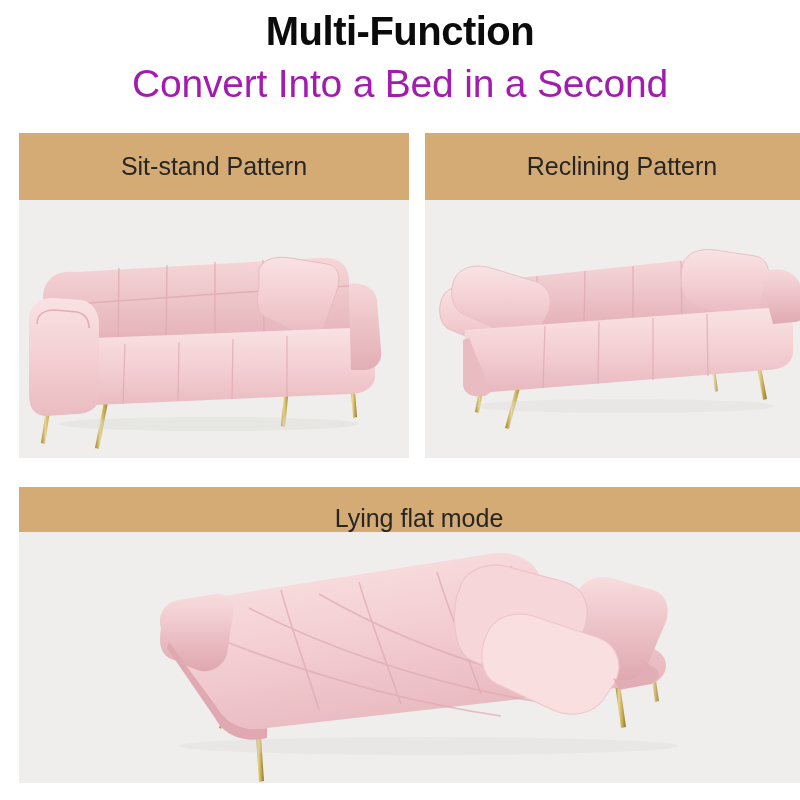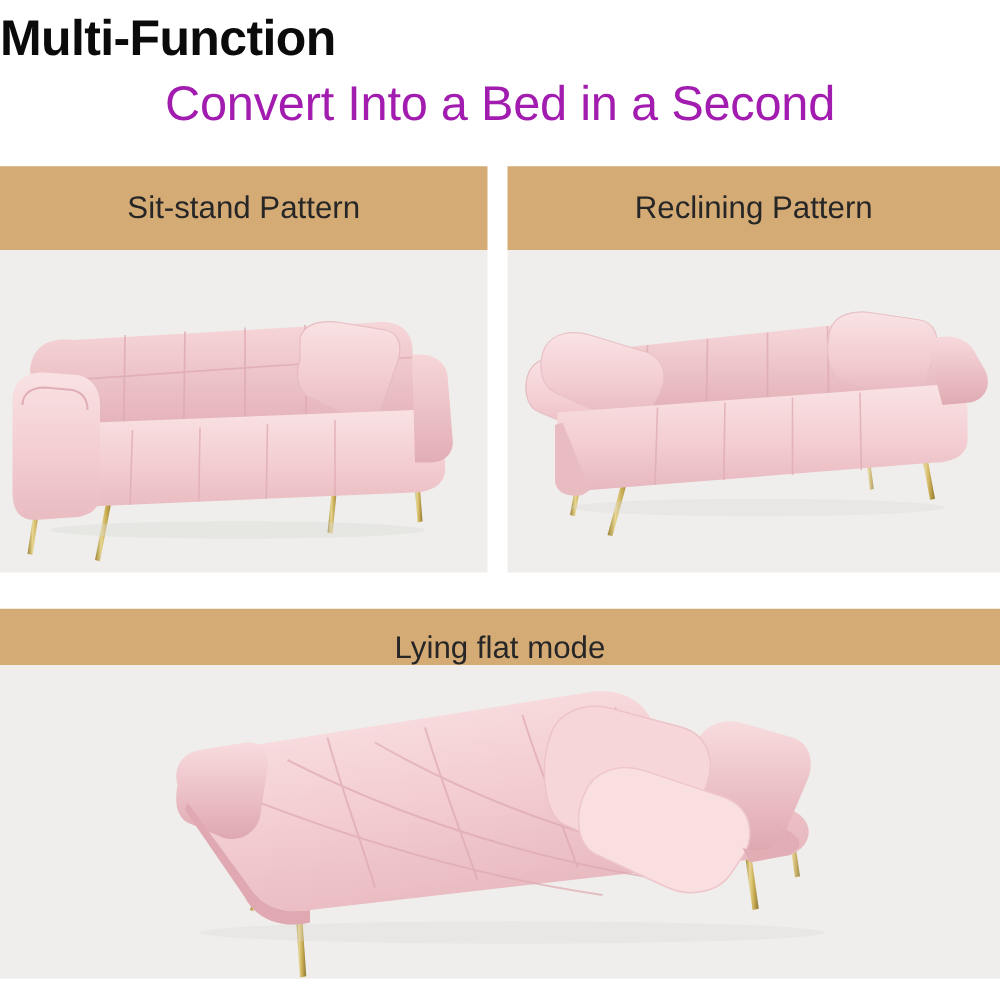--- a/index.html
+++ b/index.html
@@ -20,21 +20,21 @@
     width: 800px;
     height: 133px;
     background: #ffffff;
     position: relative;
   }
   #main-title {
     position: absolute;
     top: 6px;
     left: 0;
     width: 800px;
-    text-align: left;
+    text-align: center;
     font-size: 40px;
     font-weight: bold;
     letter-spacing: -0.5px;
     color: #0b0b0b;
     line-height: 50px;
     white-space: nowrap;
   }
   #sub-title {
     position: absolute;
     top: 60px;
@@ -46,20 +46,21 @@
     letter-spacing: -0.2px;
     color: #a21caf;
     line-height: 48px;
     white-space: nowrap;
   }
 
   
   .panel {
     position: absolute;
     background: #ffffff;
+    margin-left: 19px;
   }
   .panel-header {
     width: 100%;
     box-sizing: border-box;
     background: #d4aa75;
     color: #262626;
     text-align: center;
     white-space: nowrap;
     overflow: hidden;
   }

